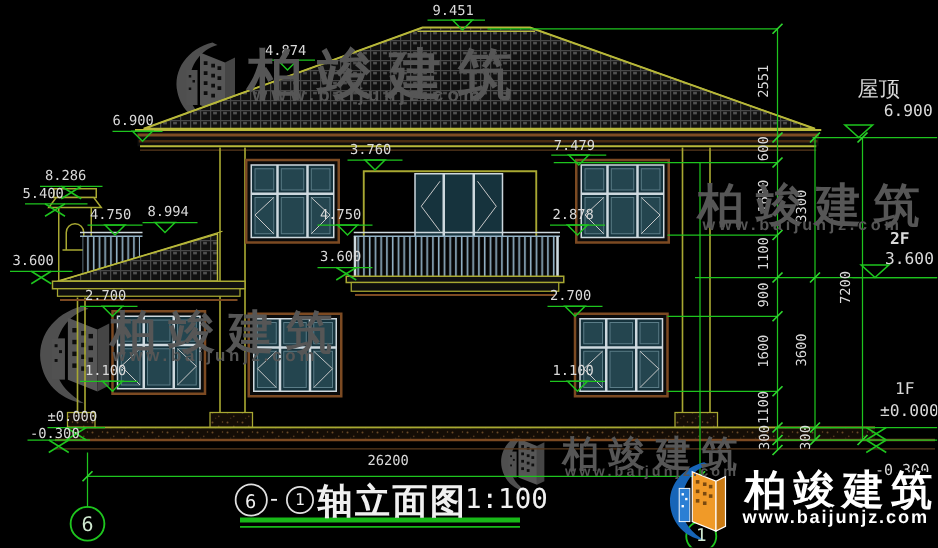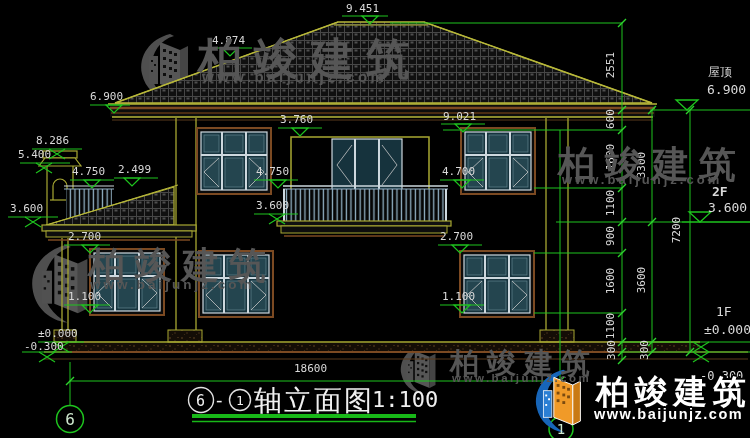--- a/index.html
+++ b/index.html
@@ -249,63 +249,63 @@
     <use href="#wmlogoC" transform="translate(531,366) scale(0.95)"></use>
   </g>
 </svg>
 
 <div class="t" style="left:346px;top:3px">9.451</div>
 <div class="t" style="left:212px;top:35px">4.874</div>
 <div class="t" style="left:90px;top:91px">6.900</div>
 <div class="t" style="left:36px;top:135px">8.286</div>
 <div class="t" style="left:18px;top:149px">5.400</div>
 <div class="t" style="left:72px;top:166px">4.750</div>
-<div class="t" style="left:118px;top:164px">2.499</div>
+<div class="t" style="left:118px;top:164px">8.994</div>
 <div class="t" style="left:10px;top:203px">3.600</div>
 <div class="t" style="left:68px;top:231px">2.700</div>
 <div class="t" style="left:68px;top:291px">1.100</div>
 <div class="t" style="left:38px;top:328px">±0.000</div>
 <div class="t" style="left:24px;top:341px">-0.300</div>
 <div class="t" style="left:280px;top:114px">3.760</div>
-<div class="t" style="left:443px;top:111px">9.021</div>
+<div class="t" style="left:443px;top:111px">7.479</div>
 <div class="t" style="left:256px;top:166px">4.750</div>
-<div class="t" style="left:442px;top:166px">4.700</div>
+<div class="t" style="left:442px;top:166px">2.878</div>
 <div class="t" style="left:256px;top:200px">3.600</div>
 <div class="t" style="left:440px;top:231px">2.700</div>
 <div class="t" style="left:442px;top:291px">1.100</div>
 
-<div class="t cjk" style="left:708px;top:66px;font-size:12px">屋顶</div>
+<div class="t cjk" style="left:686px;top:66px;font-size:17px">屋顶</div>
 <div class="t" style="left:707px;top:84px;font-size:13px">6.900</div>
 <div class="t" style="left:712px;top:186px;font-size:13px;font-weight:bold">2F</div>
 <div class="t" style="left:708px;top:202px;font-size:13px">3.600</div>
 <div class="t" style="left:716px;top:306px;font-size:13px;font-weight:normal">1F</div>
 <div class="t" style="left:704px;top:324px;font-size:13px">±0.000</div>
 <div class="t" style="left:700px;top:370px;font-size:12px">-0.300</div>
 
 <div class="t rot" style="left:589px;top:59px">2551</div>
 <div class="t rot" style="left:589px;top:113px">600</div>
 <div class="t rot" style="left:589px;top:151px">1600</div>
 <div class="t rot" style="left:589px;top:197px">1100</div>
 <div class="t rot" style="left:589px;top:230px">900</div>
 <div class="t rot" style="left:589px;top:275px">1600</div>
 <div class="t rot" style="left:589px;top:320px">1100</div>
 <div class="t rot" style="left:590px;top:344px">300</div>
 <div class="t rot" style="left:620px;top:159px">3300</div>
 <div class="t rot" style="left:620px;top:274px">3600</div>
 <div class="t rot" style="left:623px;top:344px">300</div>
 <div class="t rot" style="left:655px;top:224px">7200</div>
-<div class="t" style="left:294px;top:363px">18600</div>
+<div class="t" style="left:294px;top:363px">26200</div>
 
 <div class="axis-num" style="left:62px;top:410px;width:16px;font-size:16px">6</div>
 <div class="axis-num" style="left:554px;top:421px;width:14px;font-size:14px">1</div>
 
 <div class="title-txt" style="left:196px;top:392px;font-size:15px;font-family:'DejaVu Sans Mono',monospace">6</div>
 <div class="title-txt" style="left:216px;top:389px;font-size:18px">-</div>
 <div class="title-txt" style="left:236px;top:393px;font-size:13px;font-family:'DejaVu Sans Mono',monospace">1</div>
-<div class="title-txt cjk" style="left:254px;top:382px;font-size:28px;font-weight:normal;letter-spacing:2px">轴立面图</div>
+<div class="title-txt cjk" style="left:254px;top:382px;font-size:28px;font-weight:bold;letter-spacing:2px">轴立面图</div>
 <div class="title-txt" style="left:372px;top:387px;font-size:22px;font-family:'DejaVu Sans Mono',monospace">1:100</div>
 
 <div class="wm cjk" style="left:198px;top:30px;font-size:44px;letter-spacing:12px">柏竣建筑</div>
 <div class="wm wm-url" style="left:202px;top:68px;font-size:15px;letter-spacing:3.5px">www.baijunjz.com</div>
 <div class="wm cjk" style="left:558px;top:140px;font-size:37px;letter-spacing:10px">柏竣建筑</div>
 <div class="wm wm-url" style="left:562px;top:172px;font-size:13px;letter-spacing:3px">www.baijunjz.com</div>
 <div class="wm cjk" style="left:88px;top:241px;font-size:37px;letter-spacing:10px">柏竣建筑</div>
 <div class="wm wm-url" style="left:90px;top:277px;font-size:13.5px;letter-spacing:3px">www.baijunjz.com</div>
 <div class="wm cjk" style="left:450px;top:344px;font-size:29px;letter-spacing:8px">柏竣建筑</div>
 <div class="wm wm-url" style="left:452px;top:372px;font-size:11.5px;letter-spacing:2.5px">www.baijunjz.com</div>

